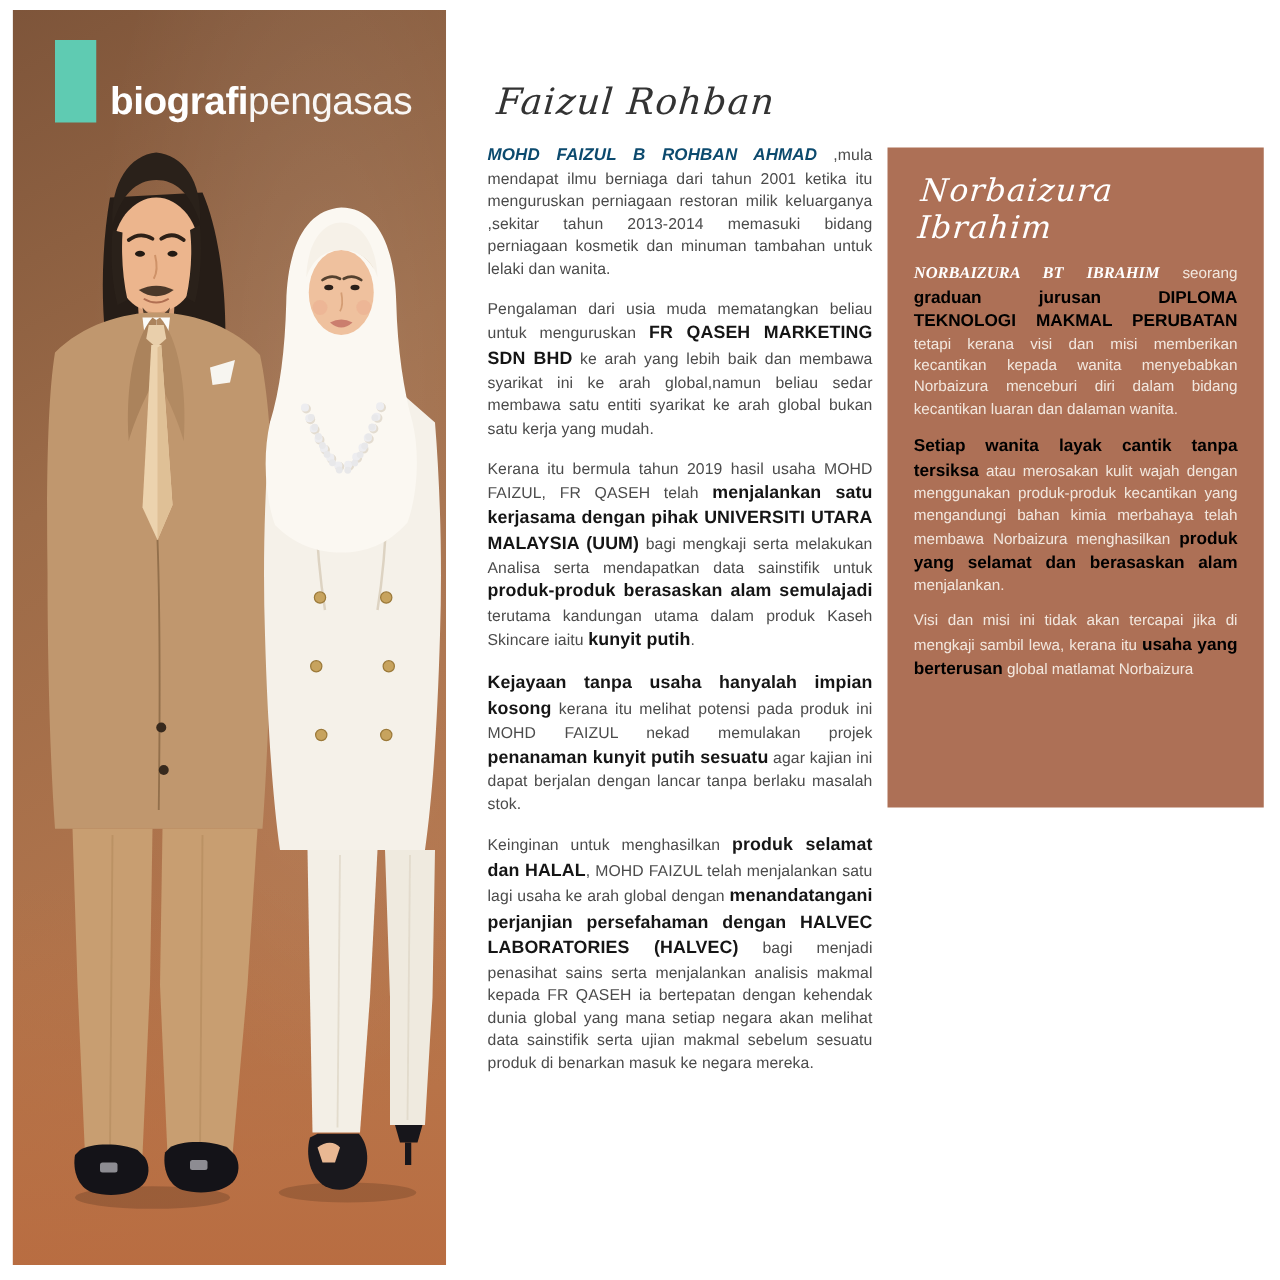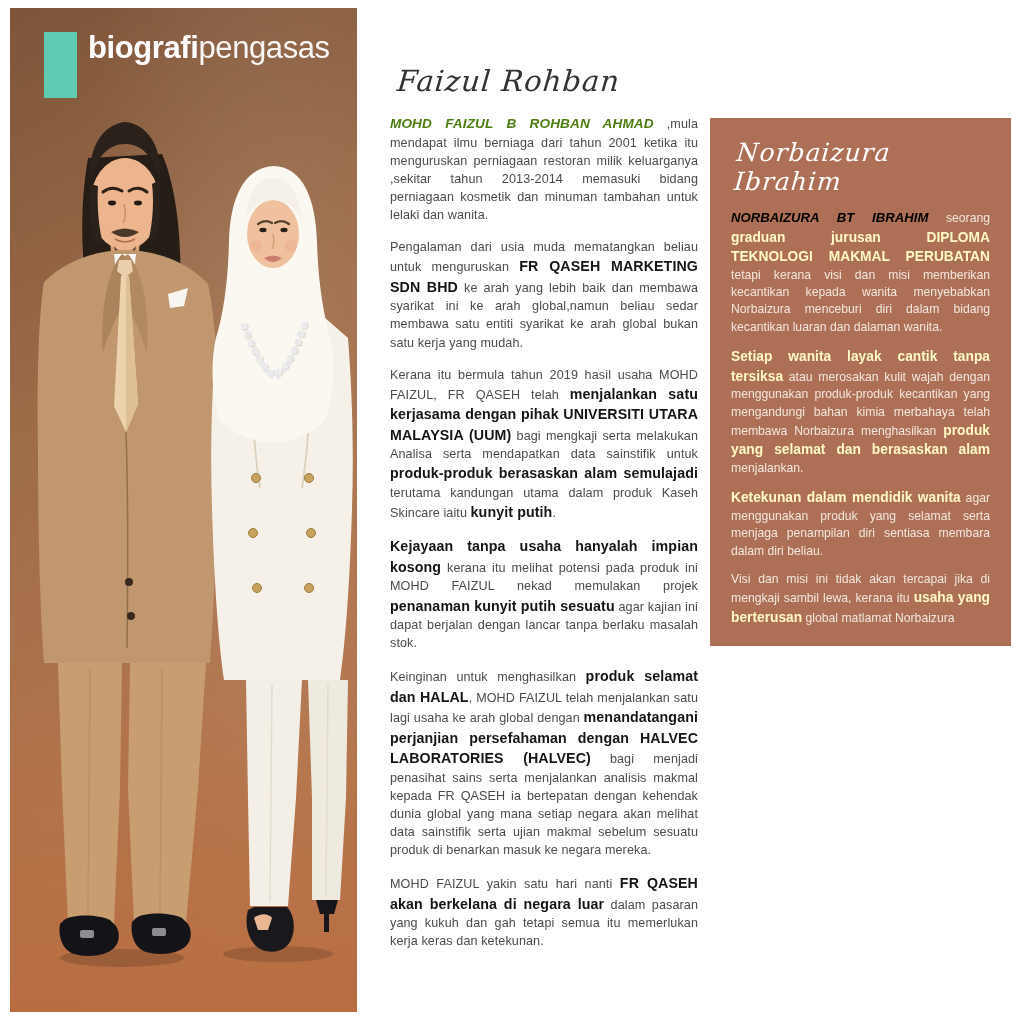--- a/index.html
+++ b/index.html
@@ -5,48 +5,48 @@
   html,body{margin:0;padding:0;}
   body{
     width:1024px;height:1024px;background:#ffffff;position:relative;overflow:hidden;
     font-family:"Liberation Sans", sans-serif;
   }
   .page{position:absolute;inset:0;}
 
   
   .photo{position:absolute;left:10px;top:8px;width:347px;height:1004px;margin:0;overflow:hidden;}
   .photo svg{display:block;width:100%;height:100%;}
-  .logo{position:absolute;left:34px;top:24px;display:flex;gap:11px;}
+  .logo{position:absolute;left:34px;top:24px;display:flex;align-items:flex-end;gap:11px;}
   .logo-mark{display:block;width:33px;height:66px;background:#5fcbb2;}
   .logo-text{font-size:31px;line-height:1;color:#ffffff;letter-spacing:-0.4px;padding-bottom:2px;white-space:nowrap;}
   .logo-text .lb{font-weight:700;}
   .logo-text .ll{font-weight:400;opacity:.95;}
 
   
   .script-title{
     font-family:"DejaVu Serif", serif;font-style:italic;font-weight:400;
     font-size:29px;color:#333333;margin:0 0 16px 6px;letter-spacing:1px;
     transform:skewX(-5deg);transform-origin:left bottom;
   }
   .para{margin:0 0 14px 0;text-align:justify;}
   .run.regular{}
   .run.bold{font-weight:700;color:#151515;font-size:1.13em;}
-  .run.bold-italic{font-weight:700;font-style:italic;color:#4d7c0f;font-size:1.08em;}
+  .run.bold-italic{font-weight:700;font-style:italic;color:#0c4a6e;font-size:1.08em;}
 
   .main-col{position:absolute;left:390px;top:64px;width:308px;}
   .main-col .para{font-size:12.6px;line-height:1.44;color:#4b4b4b;letter-spacing:.1px;}
 
   .sidebar{
     position:absolute;left:710px;top:118px;width:301px;height:528px;
     background:#ad7056;box-sizing:border-box;padding:20px 21px 16px 21px;overflow:hidden;
   }
   .sidebar .script-title{color:#ffffff;font-size:25px;margin:0 0 13px 2px;}
   .sidebar .para{font-size:12.2px;line-height:1.42;color:#f2e7de;margin-bottom:11px;}
-  .sidebar .run.bold{color:#fef9c3;}
-  .sidebar .run.bold-italic{color:#000000;}
+  .sidebar .run.bold{color:#000000;}
+  .sidebar .run.bold-italic{color:#ffffff;font-family:Liberation Serif, serif;}
 </style>
 </head>
 <body>
 
 <div class="page">
 
   <figure class="photo">
     <svg viewBox="0 0 347 1004" aria-hidden="true">
       <defs>
         <linearGradient id="wall" x1="0" y1="0" x2="0.18" y2="1">
@@ -171,27 +171,25 @@
   </figure>
 
   <section class="main-col">
     <h2 class="script-title">Faizul Rohban</h2>
     <div>
         <p class="para"><span class="run bold-italic">MOHD FAIZUL B ROHBAN AHMAD</span><span class="run regular"> ,mula mendapat ilmu berniaga dari tahun 2001 ketika itu menguruskan perniagaan restoran milik keluarganya ,sekitar tahun 2013-2014 memasuki bidang perniagaan kosmetik dan minuman tambahan untuk lelaki dan wanita.</span></p>
         <p class="para"><span class="run regular">Pengalaman dari usia muda mematangkan beliau untuk menguruskan </span><span class="run bold">FR QASEH MARKETING SDN BHD</span><span class="run regular"> ke arah yang lebih baik dan membawa syarikat ini ke arah global,namun beliau sedar membawa satu entiti syarikat ke arah global bukan satu kerja yang mudah.</span></p>
         <p class="para"><span class="run regular">Kerana itu bermula tahun 2019 hasil usaha MOHD FAIZUL, FR QASEH telah </span><span class="run bold">menjalankan satu kerjasama dengan pihak UNIVERSITI UTARA MALAYSIA (UUM)</span><span class="run regular"> bagi mengkaji serta melakukan Analisa serta mendapatkan data sainstifik untuk </span><span class="run bold">produk-produk berasaskan alam semulajadi</span><span class="run regular"> terutama kandungan utama dalam produk Kaseh Skincare iaitu </span><span class="run bold">kunyit putih</span><span class="run regular">.</span></p>
         <p class="para"><span class="run bold">Kejayaan tanpa usaha hanyalah impian kosong</span><span class="run regular"> kerana itu melihat potensi pada produk ini MOHD FAIZUL nekad memulakan projek </span><span class="run bold">penanaman kunyit putih sesuatu</span><span class="run regular"> agar kajian ini dapat berjalan dengan lancar tanpa berlaku masalah stok.</span></p>
         <p class="para"><span class="run regular">Keinginan untuk menghasilkan </span><span class="run bold">produk selamat dan HALAL</span><span class="run regular">, MOHD FAIZUL telah menjalankan satu lagi usaha ke arah global dengan </span><span class="run bold">menandatangani perjanjian persefahaman dengan HALVEC LABORATORIES (HALVEC)</span><span class="run regular"> bagi menjadi penasihat sains serta menjalankan analisis makmal kepada FR QASEH ia bertepatan dengan kehendak dunia global yang mana setiap negara akan melihat data sainstifik serta ujian makmal sebelum sesuatu produk di benarkan masuk ke negara mereka.</span></p>
-        <p class="para"><span class="run regular">MOHD FAIZUL yakin satu hari nanti </span><span class="run bold">FR QASEH akan berkelana di negara luar</span><span class="run regular"> dalam pasaran yang kukuh dan gah tetapi semua itu memerlukan kerja keras dan ketekunan.</span></p>
       </div>
   </section>
 
   <aside class="sidebar">
     <h2 class="script-title">Norbaizura Ibrahim</h2>
     <div>
         <p class="para"><span class="run bold-italic">NORBAIZURA BT IBRAHIM</span><span class="run regular"> seorang </span><span class="run bold">graduan jurusan DIPLOMA TEKNOLOGI MAKMAL PERUBATAN</span><span class="run regular"> tetapi kerana visi dan misi memberikan kecantikan kepada wanita menyebabkan Norbaizura menceburi diri dalam bidang kecantikan luaran dan dalaman wanita.</span></p>
         <p class="para"><span class="run bold">Setiap wanita layak cantik tanpa tersiksa</span><span class="run regular"> atau merosakan kulit wajah dengan menggunakan produk-produk kecantikan yang mengandungi bahan kimia merbahaya telah membawa Norbaizura menghasilkan </span><span class="run bold">produk yang selamat dan berasaskan alam</span><span class="run regular"> menjalankan.</span></p>
-        <p class="para"><span class="run bold">Ketekunan dalam mendidik wanita</span><span class="run regular"> agar menggunakan produk yang selamat serta menjaga penampilan diri sentiasa membara dalam diri beliau.</span></p>
         <p class="para"><span class="run regular">Visi dan misi ini tidak akan tercapai jika di mengkaji sambil lewa, kerana itu </span><span class="run bold">usaha yang berterusan</span><span class="run regular"> global matlamat Norbaizura</span></p>
       </div>
   </aside>
 
 </div>
 
 </body></html>

